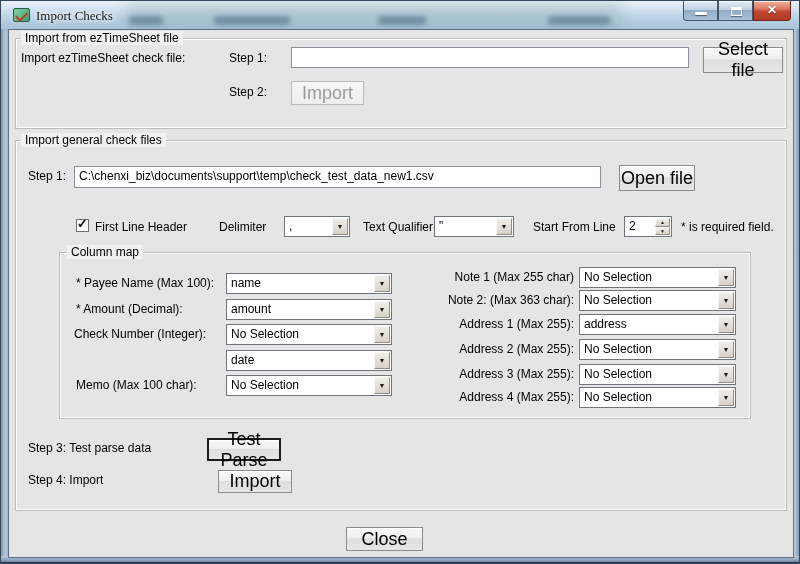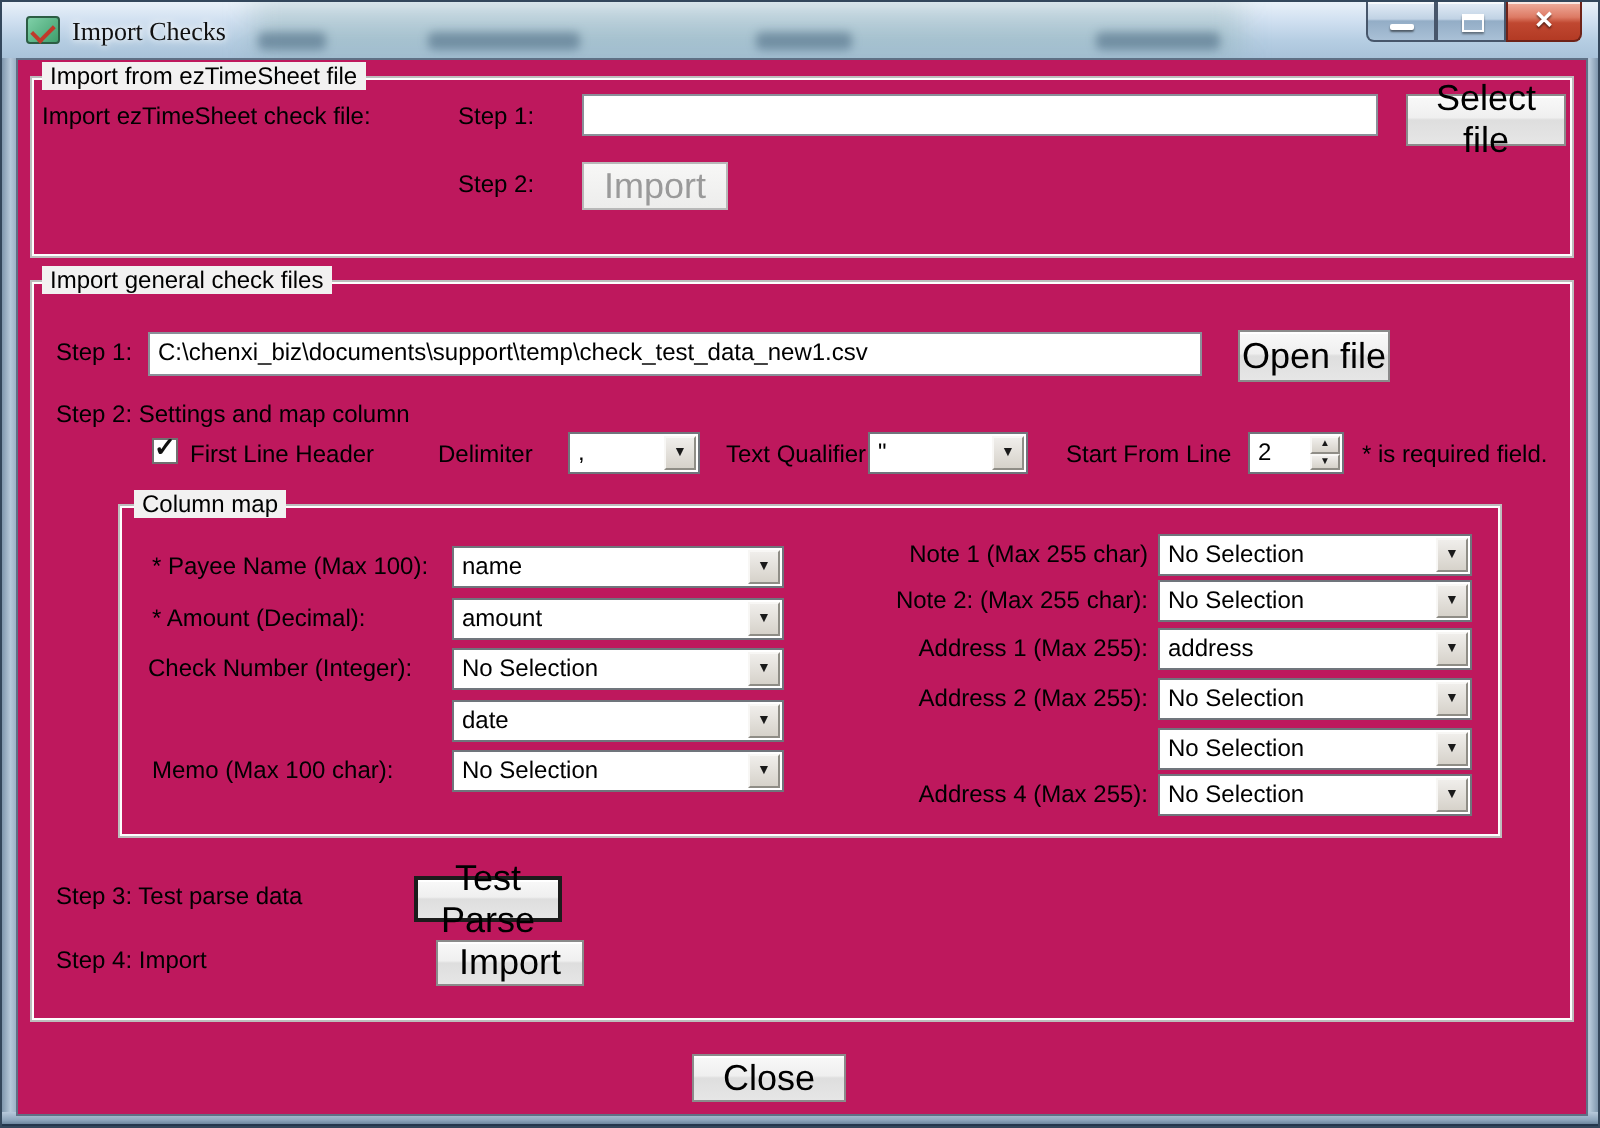--- a/index.html
+++ b/index.html
@@ -36,21 +36,21 @@
 
   .frame-left { position:absolute; left:0; top:28px; width:7px; bottom:7px;
     background:linear-gradient(90deg,#7f97ae,#b6c9da 60%,#9db2c7); }
   .frame-right { position:absolute; right:0; top:28px; width:7px; bottom:7px;
     background:linear-gradient(270deg,#7f97ae,#b6c9da 60%,#9db2c7); }
   .frame-bottom { position:absolute; left:0; bottom:0; width:100%; height:7px;
     background:linear-gradient(180deg,#b7c9db,#8ba3ba 70%,#6d869e); border-bottom:1px solid #24364c; }
 
   
   .client { position:absolute; left:7px; top:28px; width:786px; height:529px;
-    background:#be185d; border:1px solid #5f7085; }
+    background:#e5e5e5; border:1px solid #5f7085; }
 
   .group { position:absolute; border:1px solid #bdbdbd;
     box-shadow:inset 1px 1px 0 #fdfdfd, inset -1px -1px 0 #fdfdfd; }
   .group-label { position:absolute; top:-8px; background:#f2f1f1; padding:0 4px; white-space:nowrap; }
 
   .lbl { position:absolute; white-space:nowrap; line-height:14px; }
 
   .tb { position:absolute; background:#fff; border:1px solid #8a9099; padding:2px 4px;
     font-family:"Liberation Sans",sans-serif; font-size:12px; line-height:15px;
     white-space:nowrap; overflow:hidden; }
@@ -123,21 +123,20 @@
     <div class="btn disabled" style="left:282px;top:51px;width:73px;height:24px;">Import</div>
 
     <div class="group" style="left:6px;top:110px;width:772px;height:371px;">
       <div class="group-label" style="left:5px;">Import general check files</div>
     </div>
 
     <div class="lbl" style="left:19px;top:139px;">Step 1:</div>
     <div class="tb" style="left:65px;top:136px;width:527px;height:22px;">C:\chenxi_biz\documents\support\temp\check_test_data_new1.csv</div>
     <div class="btn" style="left:610px;top:135px;width:76px;height:26px;">Open file</div>
 
-    <div class="lbl" style="left:19px;top:170px;">Step 2:  Settings and map column</div>
 
     <div class="checkbox" style="left:67px;top:189px;">
       <div class="check">✓</div>
     </div>
     <div class="lbl" style="left:86px;top:190px;">First Line Header</div>
 
     <div class="lbl" style="left:210px;top:190px;">Delimiter</div>
     <div class="combo" style="left:275px;top:186px;width:66px;">
       <div class="combo-val">,</div>
       <div class="arrow-btn">
@@ -211,21 +210,21 @@
     </div>
 
     <div class="lbl" style="left:420px;top:240px;width:145px;text-align:right;">Note 1 (Max 255 char)</div>
     <div class="combo" style="left:570px;top:237px;width:157px;">
       <div class="combo-val">No Selection</div>
       <div class="arrow-btn">
           <span>▼</span>
         </div>
     </div>
 
-    <div class="lbl" style="left:420px;top:263px;width:145px;text-align:right;">Note 2: (Max 255 char):</div>
+    <div class="lbl" style="left:420px;top:263px;width:145px;text-align:right;">Note 2: (Max 363 char):</div>
     <div class="combo" style="left:570px;top:260px;width:157px;">
       <div class="combo-val">No Selection</div>
       <div class="arrow-btn">
           <span>▼</span>
         </div>
     </div>
 
     <div class="lbl" style="left:420px;top:287px;width:145px;text-align:right;">Address 1 (Max 255):</div>
     <div class="combo" style="left:570px;top:284px;width:157px;">
       <div class="combo-val">address</div>
@@ -235,20 +234,21 @@
     </div>
 
     <div class="lbl" style="left:420px;top:312px;width:145px;text-align:right;">Address 2 (Max 255):</div>
     <div class="combo" style="left:570px;top:309px;width:157px;">
       <div class="combo-val">No Selection</div>
       <div class="arrow-btn">
           <span>▼</span>
         </div>
     </div>
 
+    <div class="lbl" style="left:420px;top:337px;width:145px;text-align:right;">Address 3 (Max 255):</div>
     <div class="combo" style="left:570px;top:334px;width:157px;">
       <div class="combo-val">No Selection</div>
       <div class="arrow-btn">
           <span>▼</span>
         </div>
     </div>
 
     <div class="lbl" style="left:420px;top:360px;width:145px;text-align:right;">Address 4 (Max 255):</div>
     <div class="combo" style="left:570px;top:357px;width:157px;">
       <div class="combo-val">No Selection</div>

